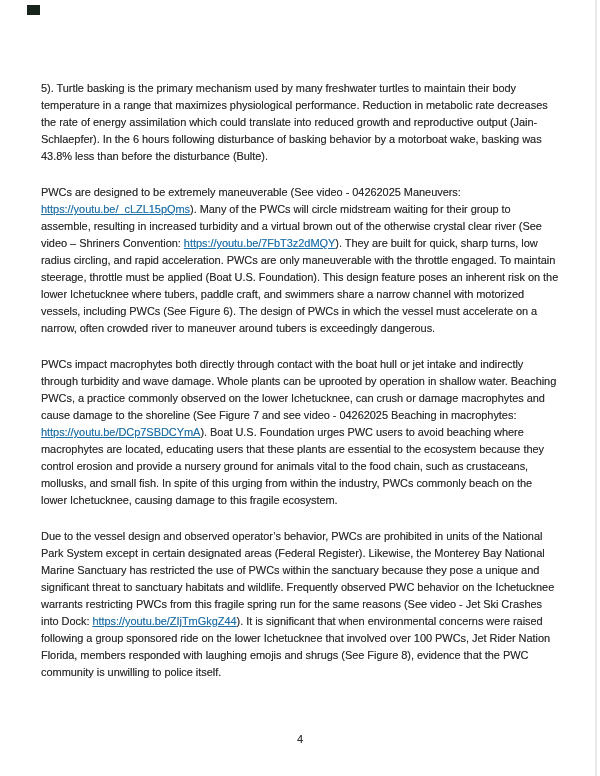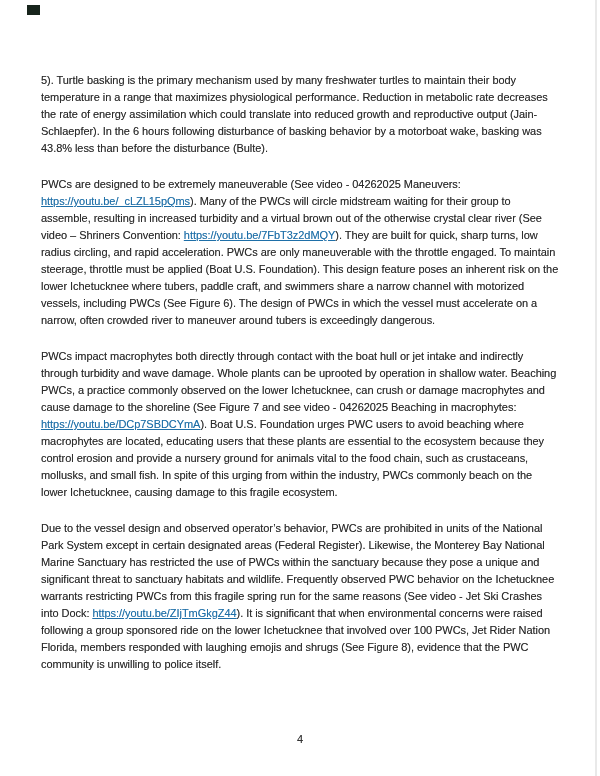--- a/index.html
+++ b/index.html
@@ -27,21 +27,21 @@
     position: absolute;
     right: 3px;
     top: 0;
     bottom: 0;
     width: 2px;
     background: #e9e9e9;
   }
   .doc-body {
     position: absolute;
     left: 41px;
-    top: 72px;
+    top: 80px;
     width: 520px;
     color: var(--text, #2b2b2b);
     font-size: 11px;
     letter-spacing: -0.05px;
     line-height: 17px;
     text-shadow: 0 0 0.6px rgba(43,43,43,0.5);
     text-align: left;
   }
   .doc-body p.para {
     margin: 0 0 19px 0;

